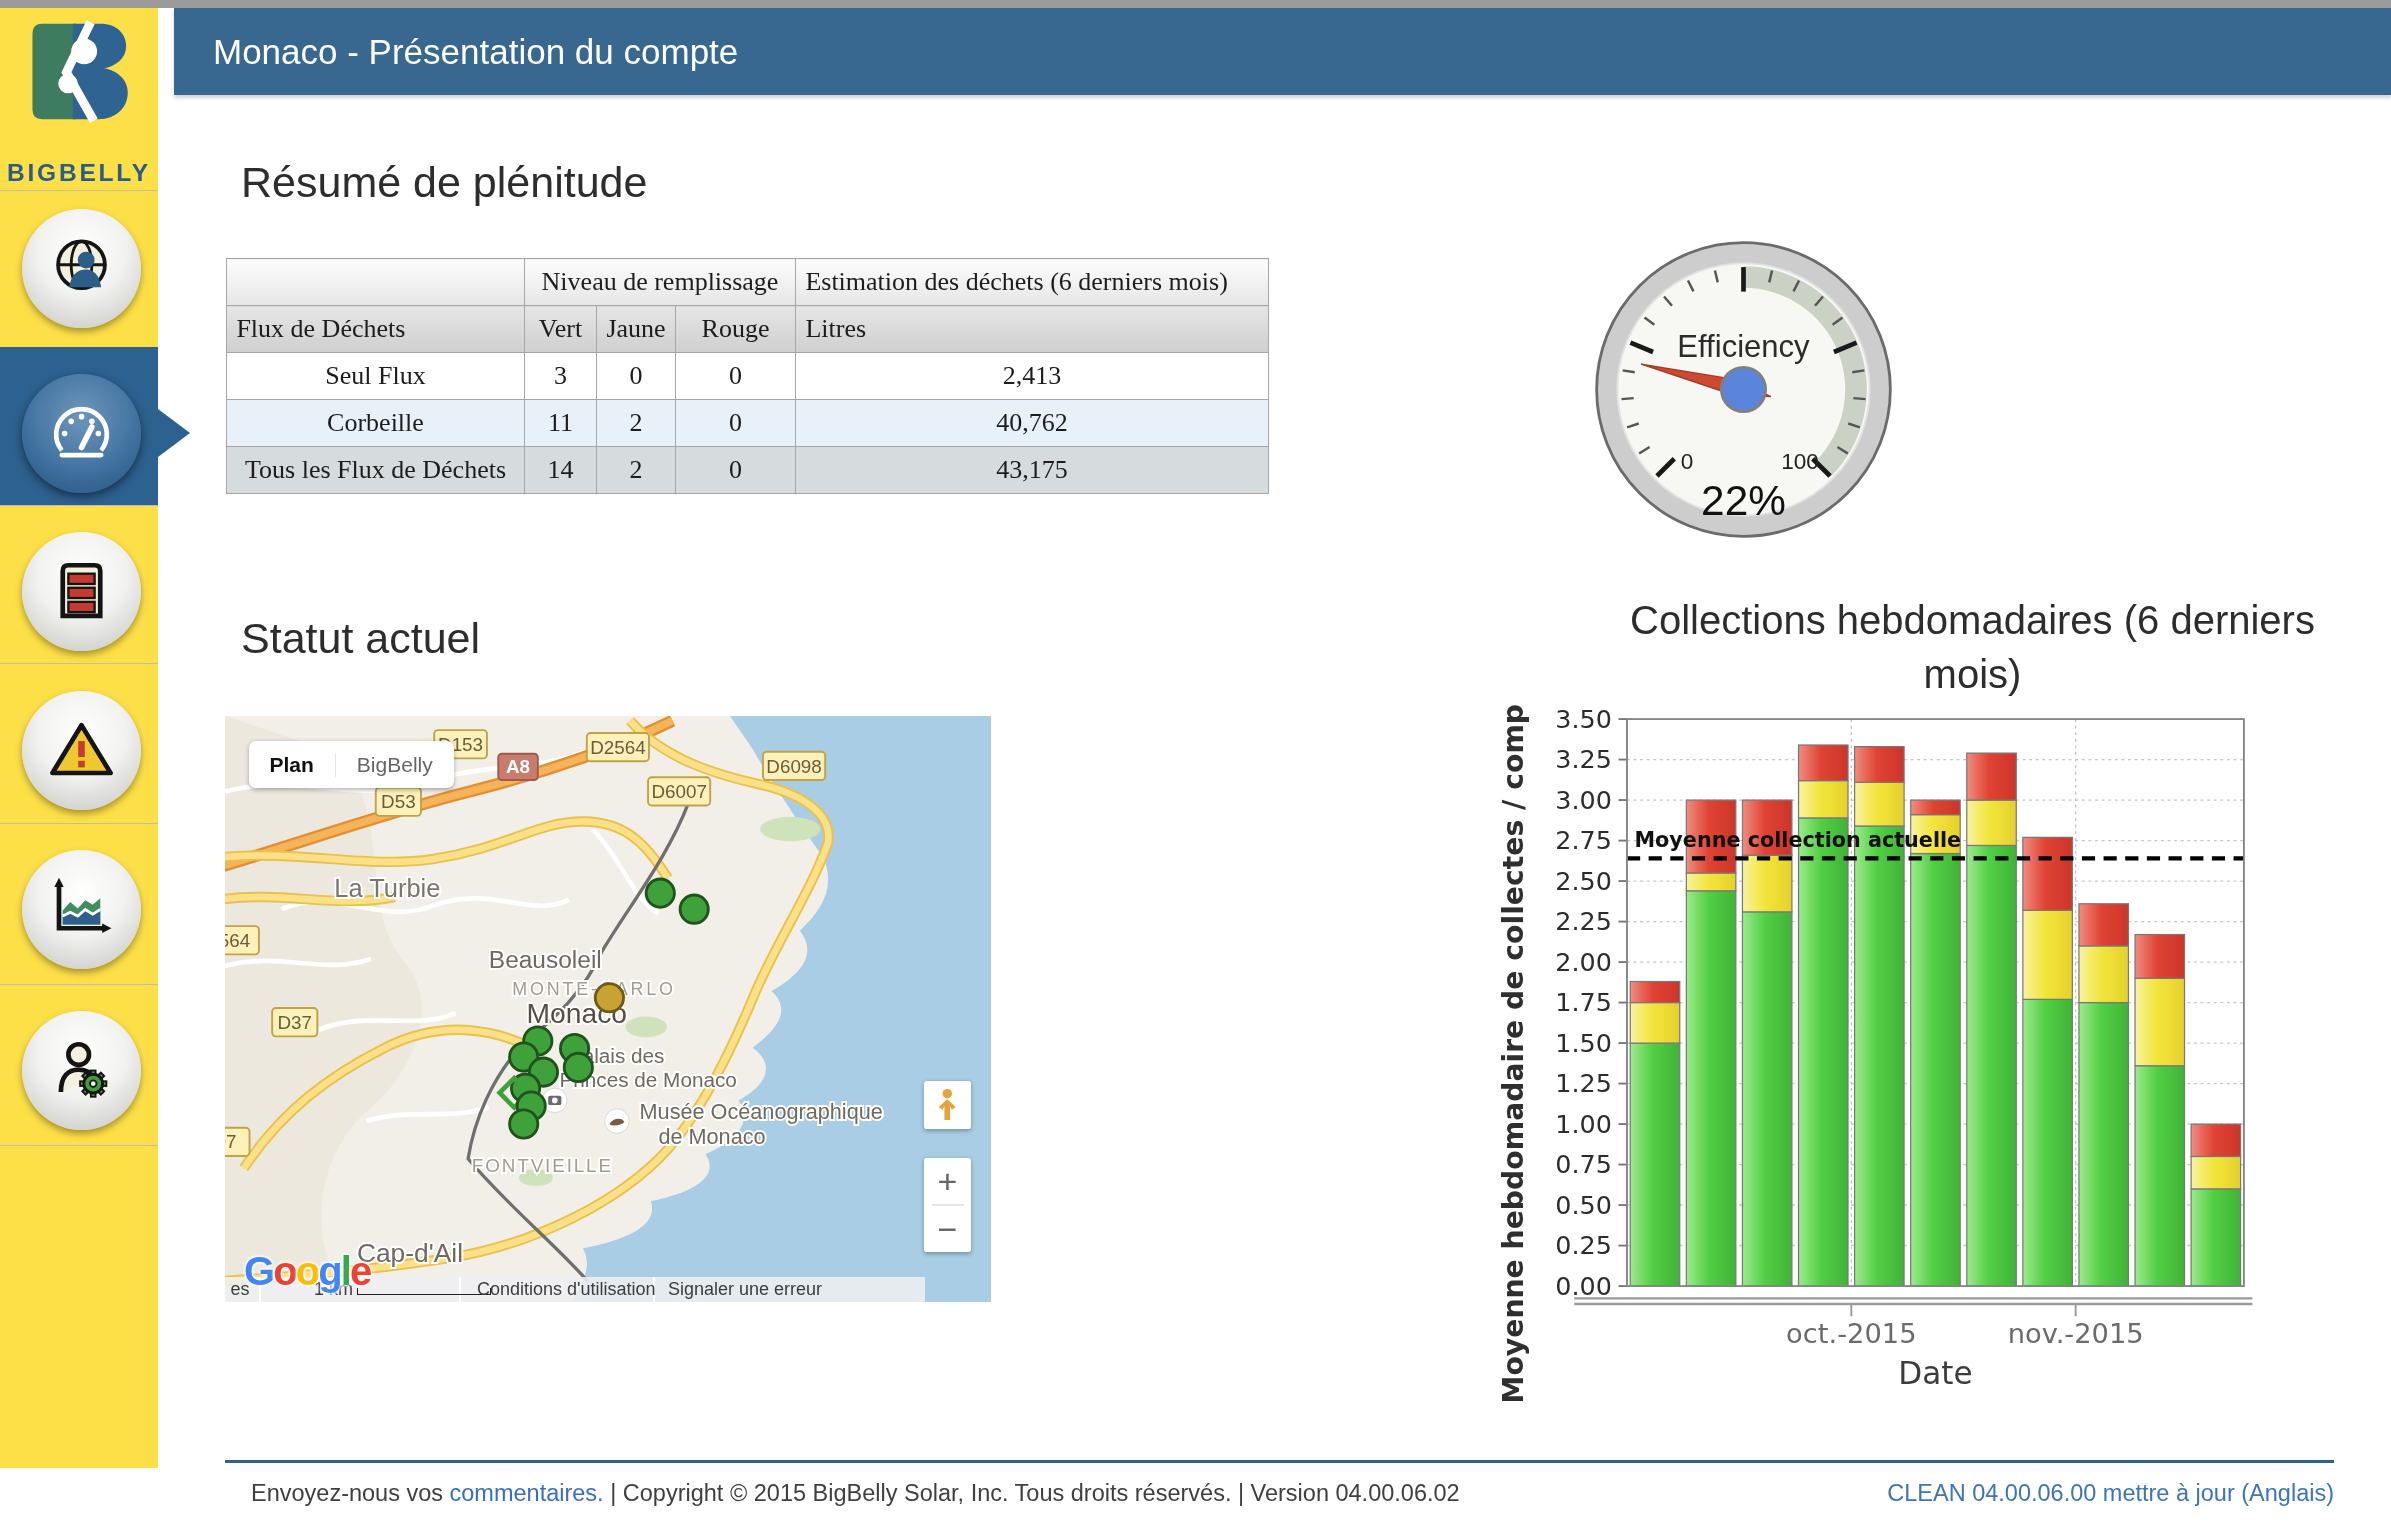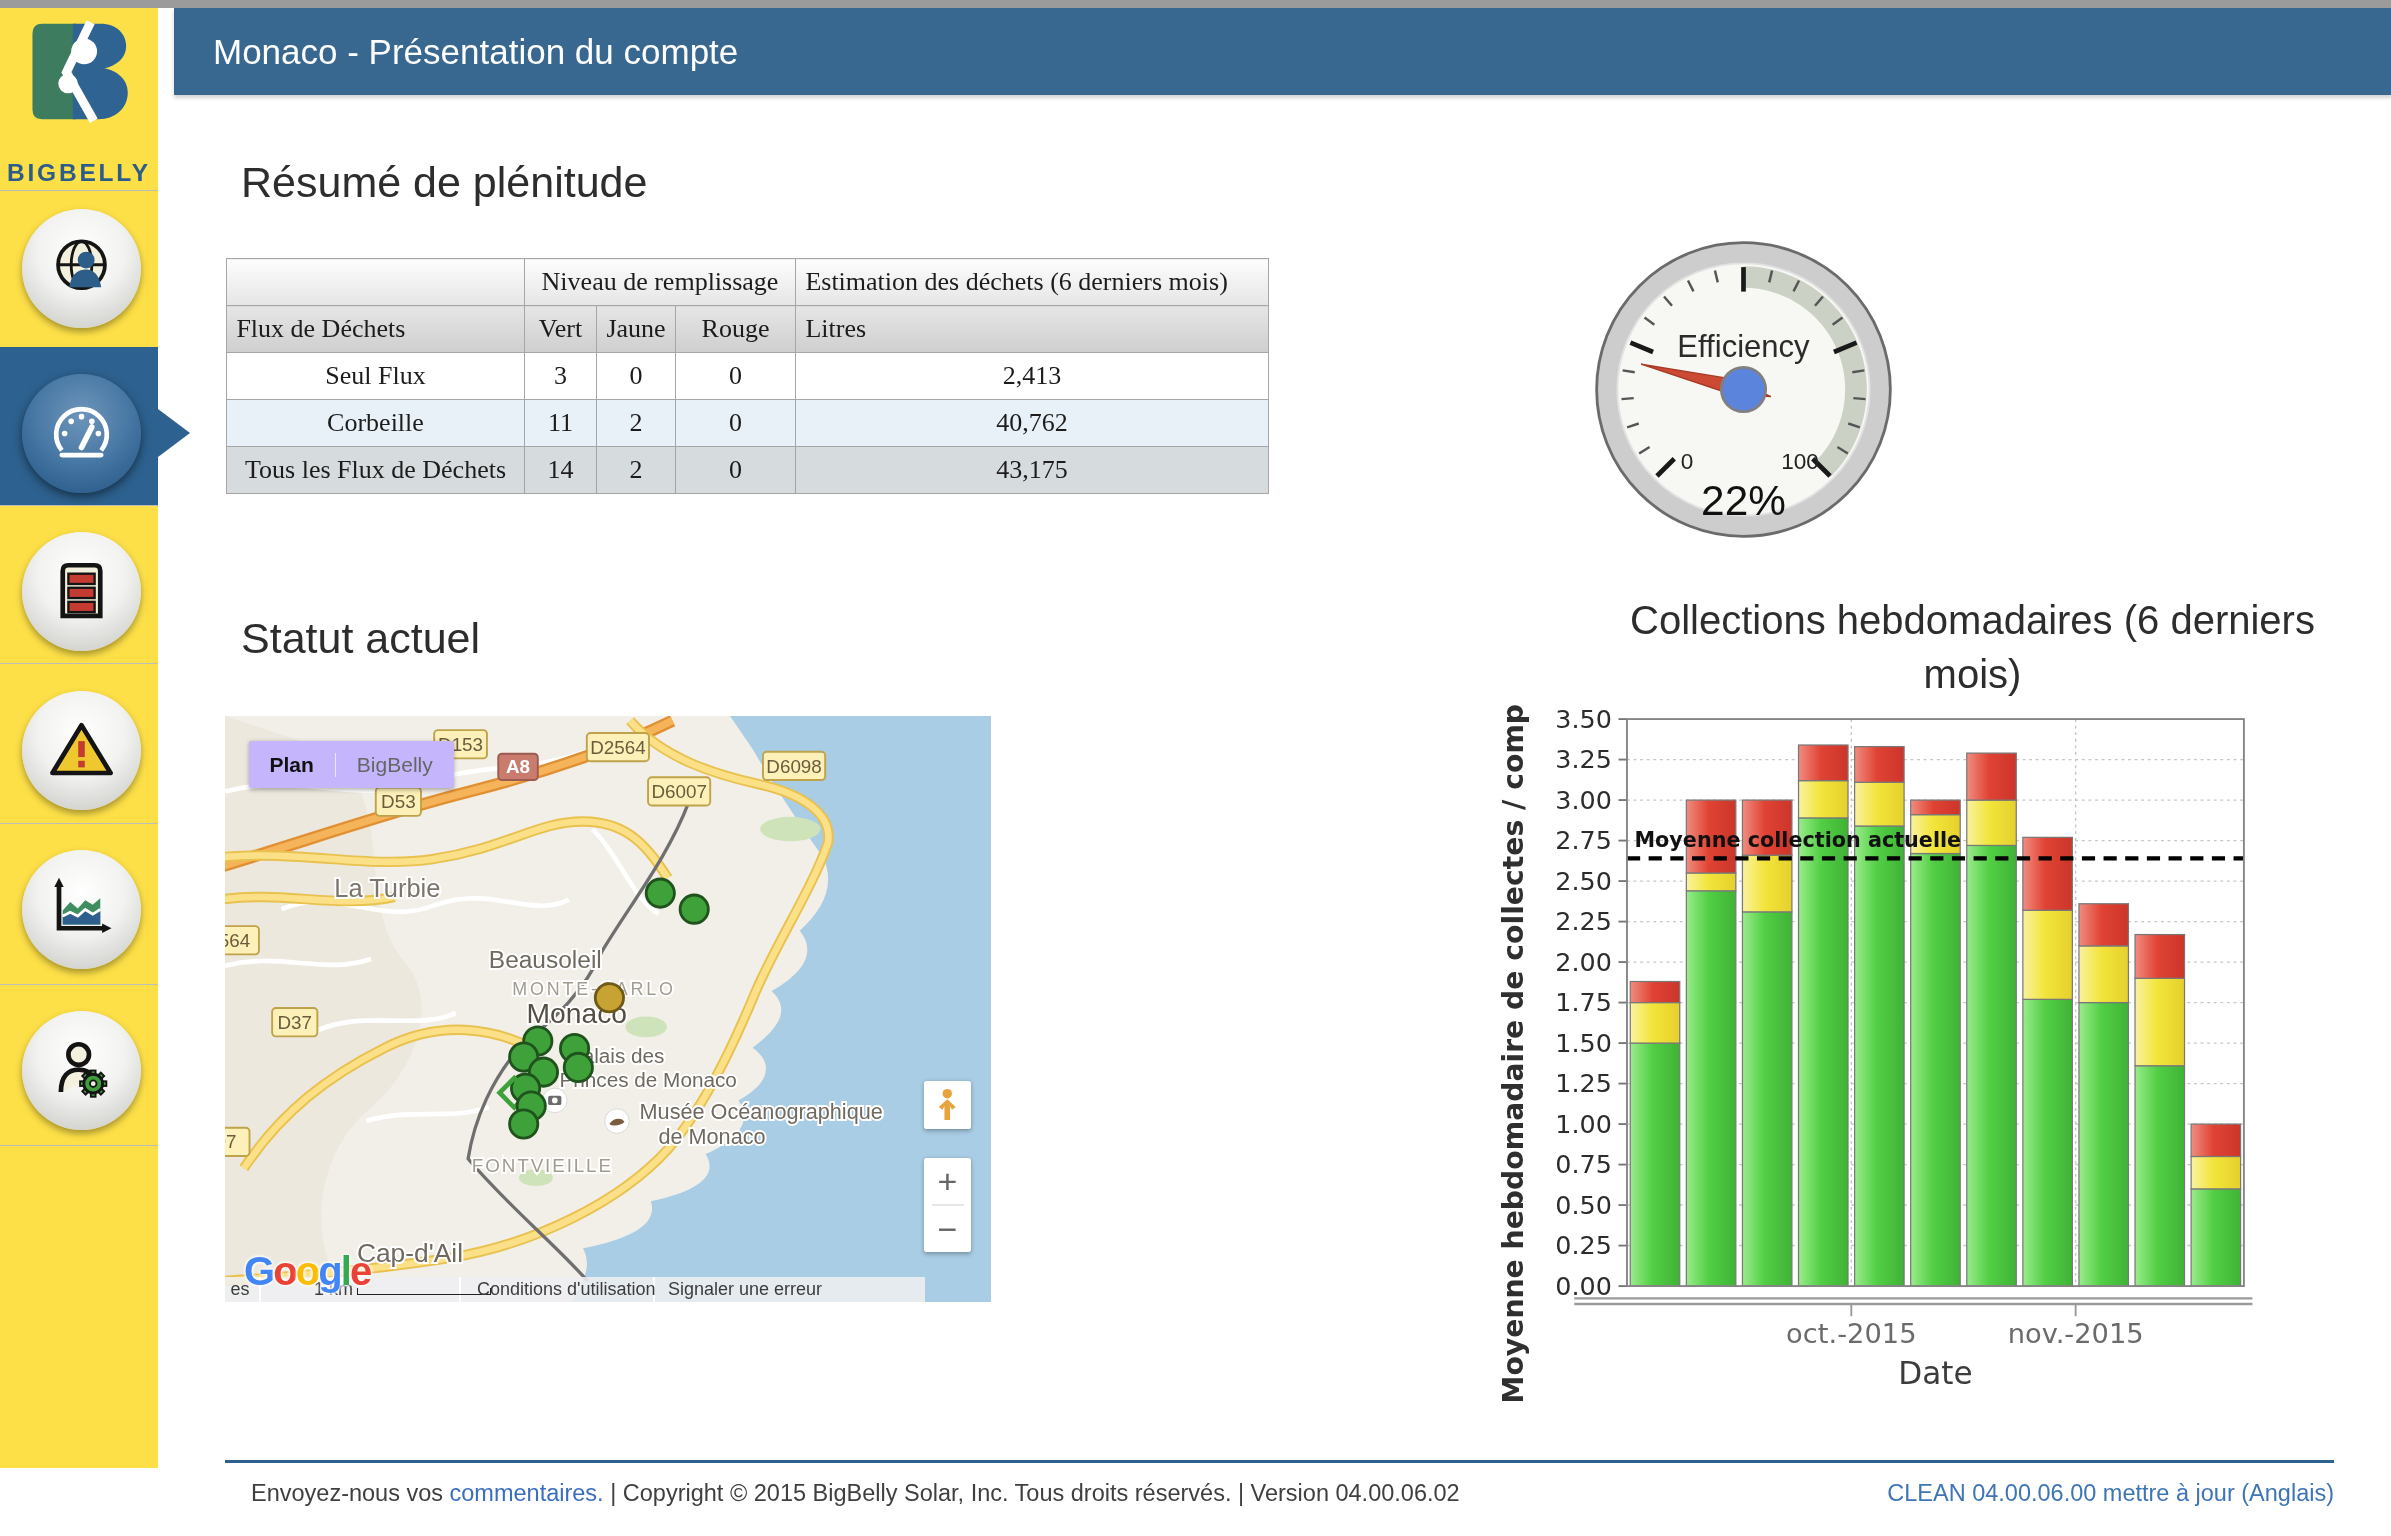--- a/index.html
+++ b/index.html
@@ -40,21 +40,21 @@
                   font-size:26px;color:#1c1c1c;}
   #fullness-table td{border:0.9px solid #a6a6a6;padding:0 9.4px;height:46px;text-align:center;font-family:Liberation Serif, serif;}
   #fullness-table tr.gh1 td{background:linear-gradient(#fdfdfd,#e6e6e6);}
   #fullness-table tr.gh2 td{background:linear-gradient(#e6e6e6,#cfcfcf);}
   #fullness-table tr.r2 td{background:#e9f1f8;}
   #fullness-table tr.r3 td{background:#d6dbde;}
   #fullness-table td.al{text-align:left;}
 
   
   #map{left:225px;top:716px;width:766px;height:586px;overflow:hidden;background:#f2efe8;}
-  #map-type{position:absolute;left:23.5px;top:25.4px;height:47px;background:#c4b5fd;border-radius:2px;
+  #map-type{position:absolute;left:23.5px;top:25.4px;height:47px;background:#ffffff;border-radius:7px;
             box-shadow:0 1.9px 4.7px rgba(0,0,0,0.3);display:flex;align-items:center;font-size:21px;}
   #map-type .mt{padding:0 21px;cursor:pointer;}
   #mt-plan{font-weight:bold;color:#111;}
   #mt-sat{color:#666;border-left:0.9px solid #e8e8e8;}
   #pegman{position:absolute;left:699px;top:365px;width:47px;height:48px;background:#fff;border-radius:2.8px;
           box-shadow:0 1.9px 4.7px rgba(0,0,0,0.3);display:flex;align-items:center;justify-content:center;cursor:pointer;}
   #zoomctl{position:absolute;left:699px;top:442px;width:47px;height:94px;background:#fff;border-radius:2.8px;
            box-shadow:0 1.9px 4.7px rgba(0,0,0,0.3);font-size:34px;color:#666;text-align:center;}
   #zoomctl .zc{height:46px;line-height:46px;cursor:pointer;}
   #zoomctl .zdiv{height:1.9px;background:#e6e6e6;margin:0 7.5px;}

